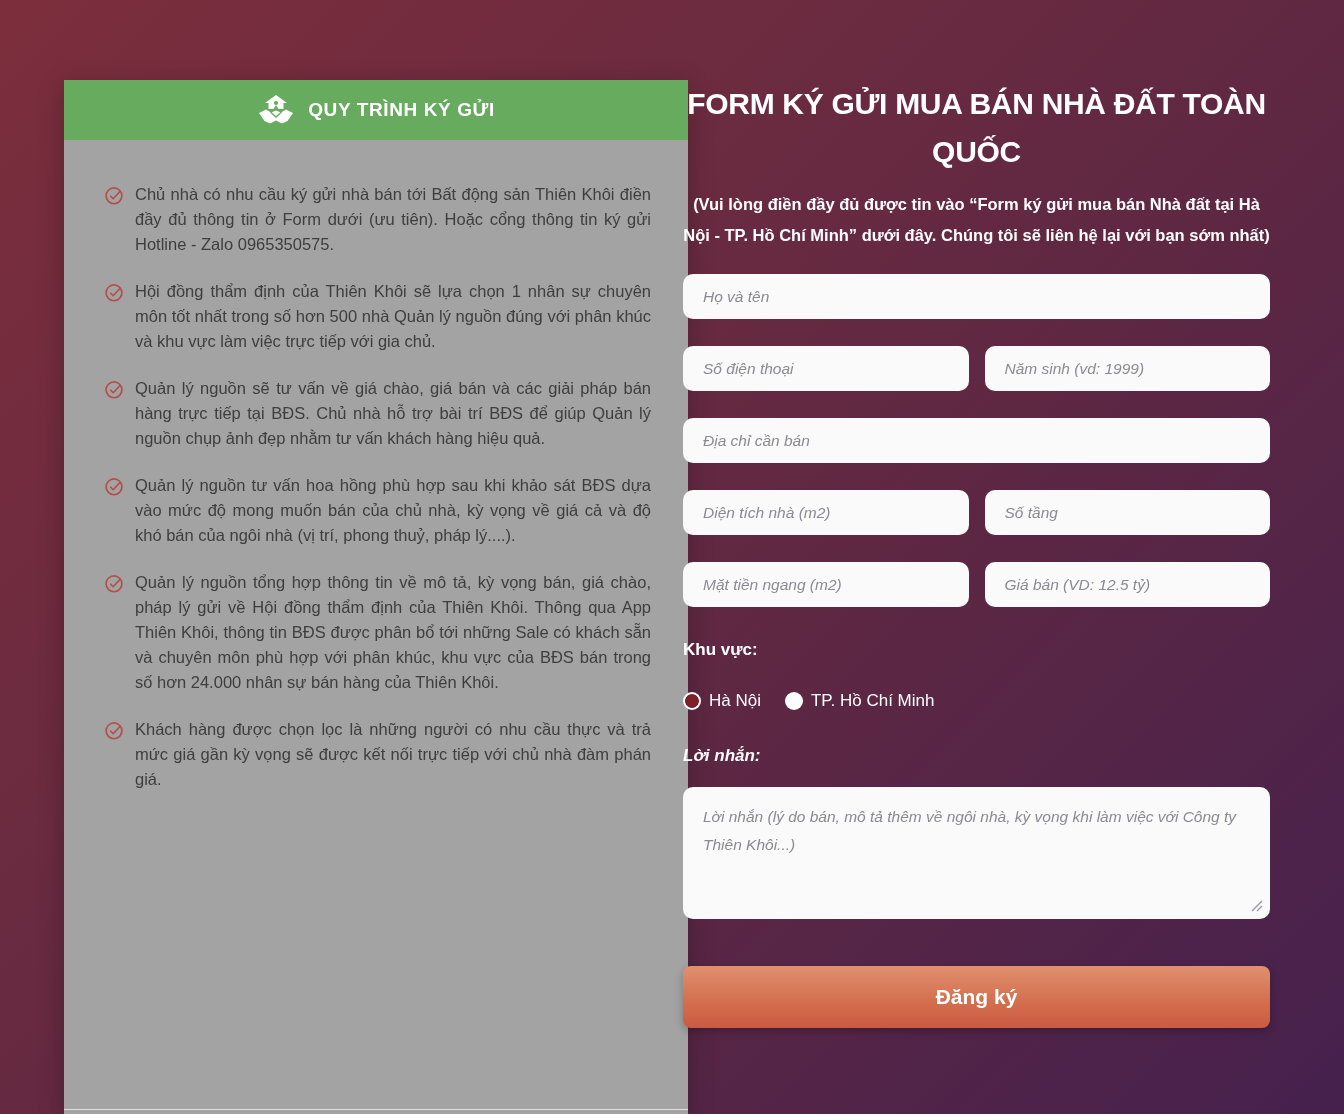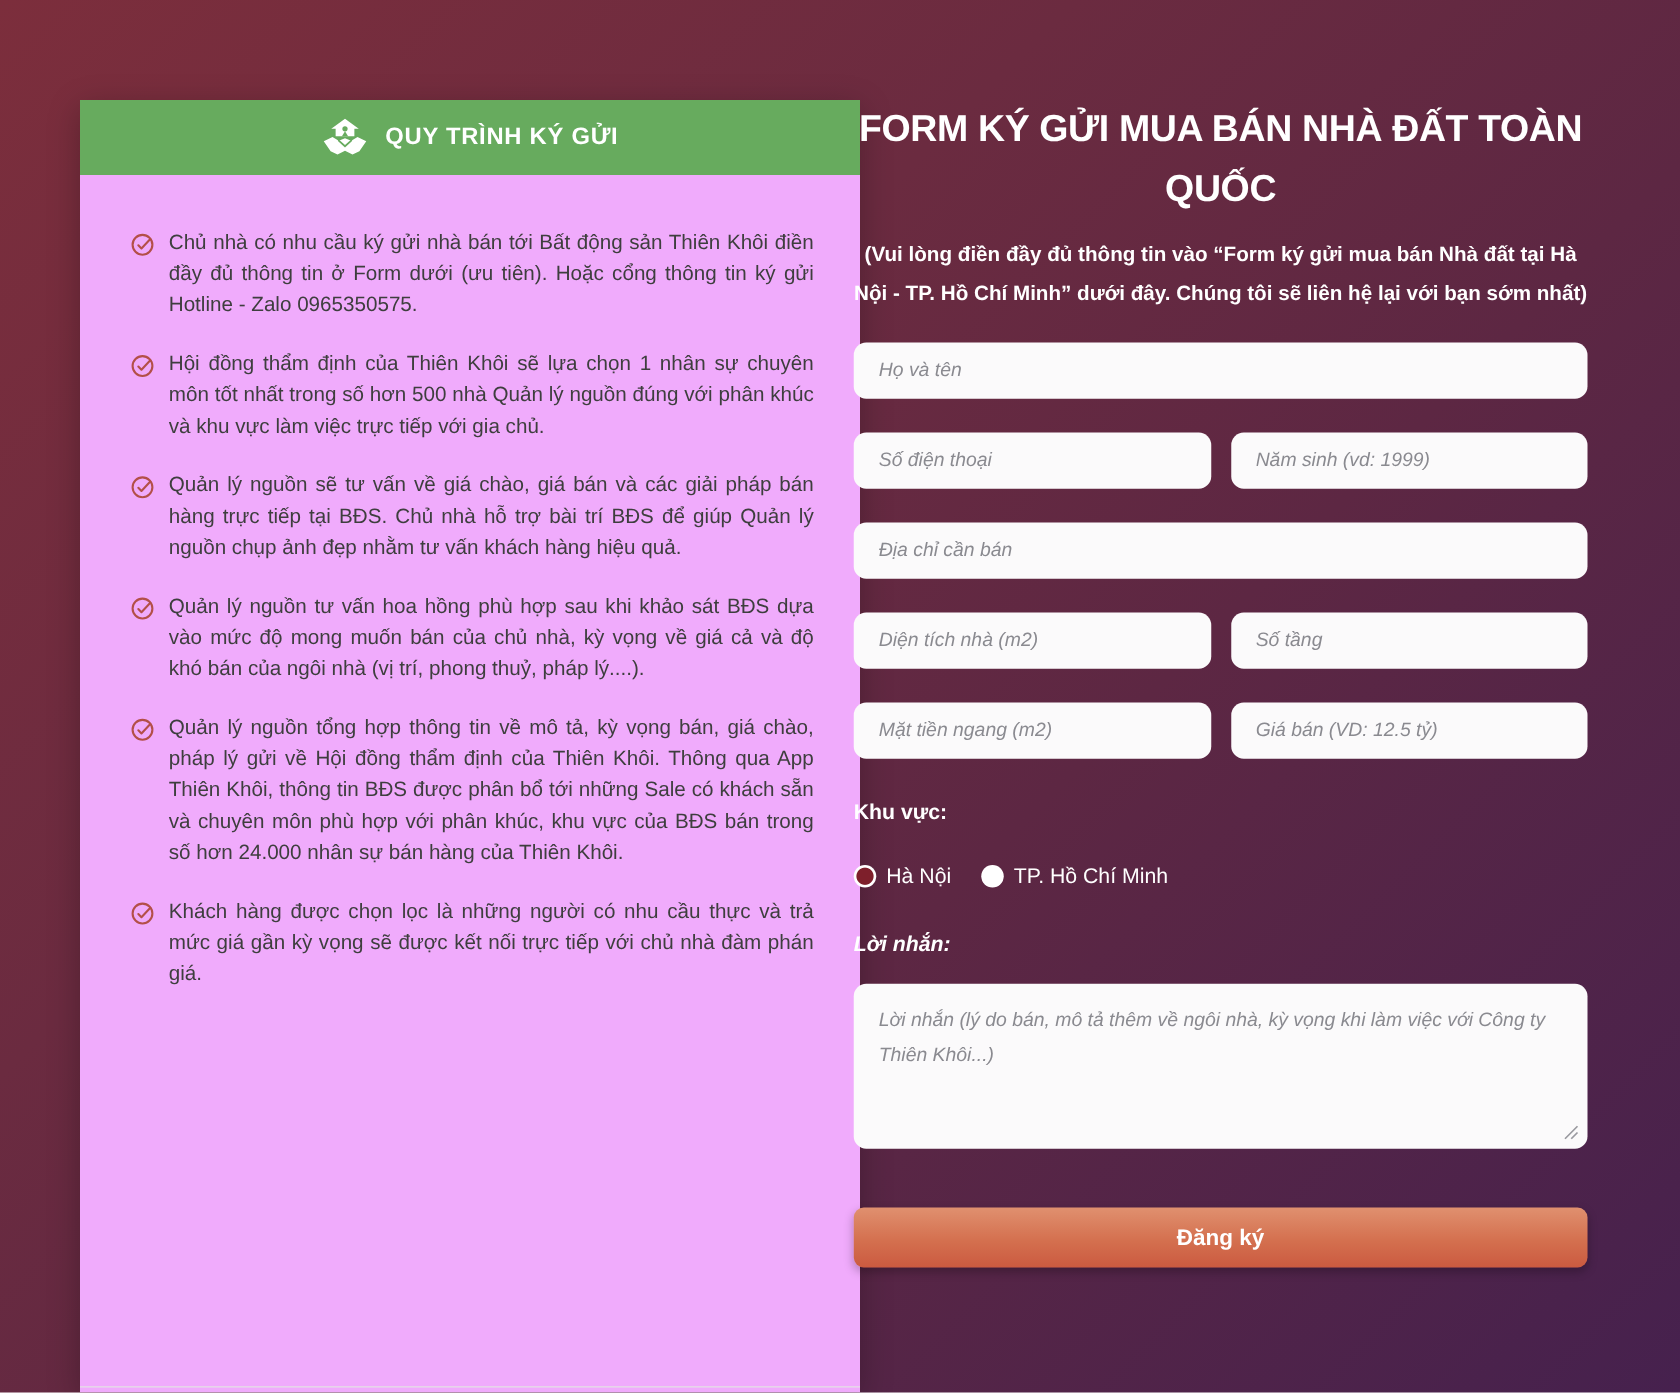--- a/index.html
+++ b/index.html
@@ -6,21 +6,21 @@
   html,body { width:1344px; height:1114px; overflow:hidden; }
   body {
     font-family: "Liberation Sans", sans-serif;
     background: linear-gradient(135deg, #7c2e3c 0%, #6b2b40 35%, #5d2743 60%, #46214e 100%);
     position: relative;
   }
 
   
   .left-card {
     position:absolute; left:64px; top:80px; width:624px; height:1034px;
-    background:#f0abfc;
+    background:#a3a3a3;
     box-shadow: 0 6px 24px rgba(0,0,0,.25);
   }
   .card-header {
     height:60px; background:#67ab5e;
     display:flex; align-items:center; justify-content:center; gap:13px;
   }
   .card-header .hs-icon { width:38px; height:32px; display:block; }
   .card-header h2 {
     color:#ffffff; font-size:19px; font-weight:bold; letter-spacing:.6px;
   }
@@ -74,25 +74,25 @@
   .msg-wrap { position:relative; margin-top:21px; }
   .msg {
     width:100%; height:132px; border:none; outline:none; resize:none;
     background:#fbfafb; border-radius:10px; padding:16px 20px;
     font-family:"Liberation Sans",sans-serif; font-size:15.5px; line-height:28px; color:#444;
     display:block;
   }
   .resize-handle { position:absolute; right:7px; bottom:7px; width:12px; height:12px; }
 
   .submit-btn {
-    margin-top:47px; width:100%; height:48px; border:none; cursor:pointer;
+    margin-top:47px; width:100%; height:62px; border:none; cursor:pointer;
     border-radius:8px;
     background: linear-gradient(180deg, #e0906f 0%, #d4704f 55%, #cb5a40 100%);
     color:#ffffff; font-family:"Liberation Sans",sans-serif;
-    font-size:18px; font-weight:bold;
+    font-size:21px; font-weight:bold;
     box-shadow: 0 3px 8px rgba(0,0,0,.25);
   }
 </style>
 </head>
 <body>
 
 <aside class="left-card">
   <div class="card-header">
     <svg class="hs-icon" viewBox="0 0 38 32" xmlns="http://www.w3.org/2000/svg">
       <path d="M19 1 L30 9 H26.5 V15 H11.5 V9 H8 Z" fill="#ffffff"></path>
@@ -146,21 +146,21 @@
           <path d="M8 13.5 l3 3 L19.5 7.5" fill="none" stroke="#b34f48" stroke-width="2" stroke-linecap="round" stroke-linejoin="round"></path>
         </svg>
       <p>Khách hàng được chọn lọc là những người có nhu cầu thực và trả mức giá gần kỳ vọng sẽ được kết nối trực tiếp với chủ nhà đàm phán giá.</p>
     </li>
   </ul>
   <div class="card-bottom-line"></div>
 </aside>
 
 <section class="form-col">
   <h1 class="form-title">FORM KÝ GỬI MUA BÁN NHÀ ĐẤT TOÀN QUỐC</h1>
-  <p class="form-subtitle">(Vui lòng điền đầy đủ thông tin vào “Form ký gửi mua bán Nhà đất tại Hà Nội - TP. Hồ Chí Minh” dưới đây. Chúng tôi sẽ liên hệ lại với bạn sớm nhất)</p>
+  <p class="form-subtitle">(Vui lòng điền đầy đủ được tin vào “Form ký gửi mua bán Nhà đất tại Hà Nội - TP. Hồ Chí Minh” dưới đây. Chúng tôi sẽ liên hệ lại với bạn sớm nhất)</p>
 
   <div class="fields">
     <div class="f-row">
       <input class="inp" type="text" placeholder="Họ và tên" style="">
     </div>
     <div class="f-row">
       <input class="inp half" type="text" placeholder="Số điện thoại" style="">
       <input class="inp half" type="text" placeholder="Năm sinh (vd: 1999)" style="">
     </div>
     <div class="f-row">

